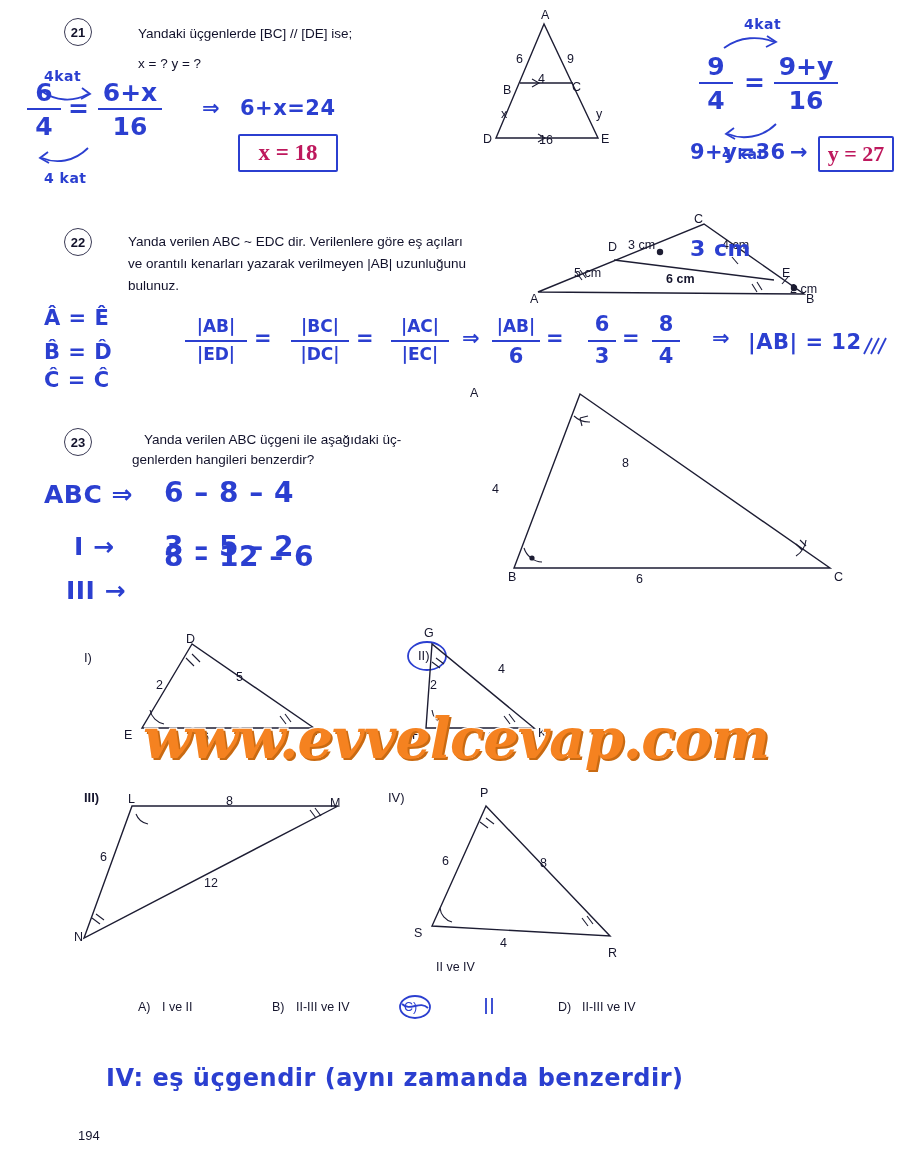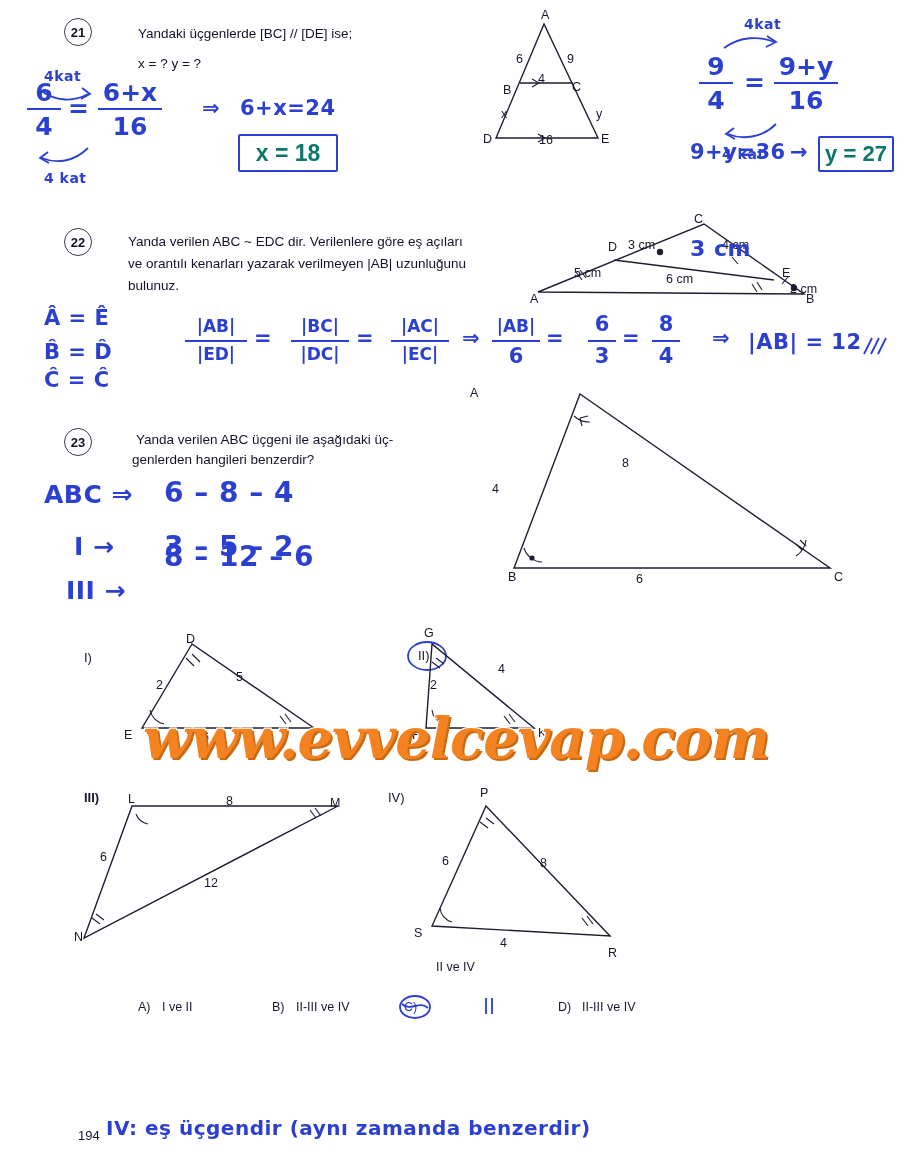--- a/index.html
+++ b/index.html
@@ -35,21 +35,21 @@
     letter-spacing:0.5px;
     white-space:nowrap;
   }
   .hw-s { font-size:17px; }
   .hw-m { font-size:21px; }
   .hw-l { font-size:25px; }
   .hw-xl { font-size:28px; }
   .hw-small { font-size:14px; }
   .hw-box {
     position:absolute; border:2px solid #2b3fd0; border-radius:2px;
-    color:#0f766e; font-family:Liberation Sans, sans-serif; font-weight:bold;
+    color:#be185d; font-family:Liberation Serif, serif; font-weight:bold;
     display:flex; align-items:center; justify-content:center; white-space:nowrap;
   }
   .frac { position:absolute; width:0; height:0; }
   .frac > .num, .frac > .den {
     position:absolute; left:0; transform:translateX(-50%);
     font-family:"DejaVu Sans", sans-serif; color:#2b3fd0; font-weight:bold; white-space:nowrap;
   }
   .frac > .bar { position:absolute; height:2.4px; background:#2b3fd0; transform:translateX(-50%); }
 
   svg { position:absolute; overflow:visible; }
@@ -166,21 +166,21 @@
     <circle cx="258" cy="66" r="3.2" fill="#1d1d33"></circle>
   </svg>
   <div class="lbl" style="left:694px; top:212px;">C</div>
   <div class="lbl" style="left:530px; top:292px;">A</div>
   <div class="lbl" style="left:806px; top:292px;">B</div>
   <div class="lbl" style="left:608px; top:240px;">D</div>
   <div class="lbl" style="left:782px; top:266px;">E</div>
   <div class="lbl" style="left:628px; top:238px;">3 cm</div>
   <div class="lbl" style="left:722px; top:238px;">4 cm</div>
   <div class="lbl" style="left:574px; top:266px;">5 cm</div>
-  <div class="lbl" style="left:666px; top:272px;">6 cm</div>
+  <div class="lbl" style="left:666px; top:272px;font-weight:bold;">6 cm</div>
   <div class="lbl" style="left:790px; top:282px;">2 cm</div>
   <div class="hw hw-m" style="left:690px; top:236px; font-size:22px;" style2="">3 cm</div>
 
   <div class="hw hw-m" style="left:44px; top:306px;">Â = Ê</div>
   <div class="hw hw-m" style="left:44px; top:340px;">B̂ = D̂</div>
   <div class="hw hw-m" style="left:44px; top:368px;">Ĉ = Ĉ</div>
 
   <div class="frac" style="left:216px; top:340px;">
     <div class="num hw-s" style="top:-24px;">|AB|</div>
     <div class="bar" style="top:0px; width:62px; left:0;"></div>
@@ -217,21 +217,21 @@
     <div class="bar" style="top:0px; width:28px; left:0;"></div>
     <div class="den hw-m" style="top:4px;">4</div>
   </div>
   <div class="hw hw-m" style="left:712px; top:326px;">⇒</div>
   <div class="hw hw-m" style="left:748px; top:330px;">|AB| = 12</div>
   <svg style="left:862px; top:336px; width:26px; height:26px;">
     <path class="blue-thin" d="M2,18 L10,2 M9,18 L17,2 M16,18 L24,2"></path>
   </svg>
 
   <div class="qnum" style="left:64px; top:428px;">23</div>
-  <div class="prn" style="left:136px; top:430px;">Yanda verilen ABC üçgeni ile aşağıdaki üç-</div>
+  <div class="prn" style="left:144px; top:430px;">Yanda verilen ABC üçgeni ile aşağıdaki üç-</div>
   <div class="prn" style="left:132px; top:450px;">genlerden hangileri benzerdir?</div>
 
   <svg style="left:500px; top:388px; width:360px; height:200px;">
     <polygon class="ln" points="80,6 14,180 330,180"></polygon>
     <path class="ln-thin" d="M74,28 A22,22 0 0,0 90,34"></path>
     <path class="ln-thin" d="M80,30 l8,-2 M80,30 l2,8"></path>
     <path class="ln-thin" d="M24,160 A20,20 0 0,0 42,174"></path>
     <circle cx="32" cy="170" r="2.6" fill="#1d1d33"></circle>
     <path class="ln-thin" d="M296,168 A22,22 0 0,0 306,152"></path>
     <path class="ln-thin" d="M296,156 l6,6 M300,152 l6,6"></path>
@@ -325,16 +325,16 @@
     <path class="blue-thin" d="M4,10 C12,18 22,6 30,14"></path>
   </svg>
   <div class="opt" style="left:436px; top:960px;">II ve IV</div>
   <svg style="left:472px; top:992px; width:34px; height:26px;">
     <path class="blue-thin" d="M14,6 L14,22 M20,6 L20,22"></path>
   </svg>
 
   <div class="opt" style="left:558px; top:1000px;">D)</div>
   <div class="opt" style="left:582px; top:1000px;">II-III ve IV</div>
 
-  <div class="hw hw-m" style="left:106px; top:1116px; font-size:20px;">IV: eş üçgendir (aynı zamanda benzerdir)</div>
+  <div class="hw hw-m" style="left:106px; top:1064px; font-size:24px;">IV: eş üçgendir (aynı zamanda benzerdir)</div>
 
   <div class="pagenum">194</div>
 </div>
 
 </body></html>

